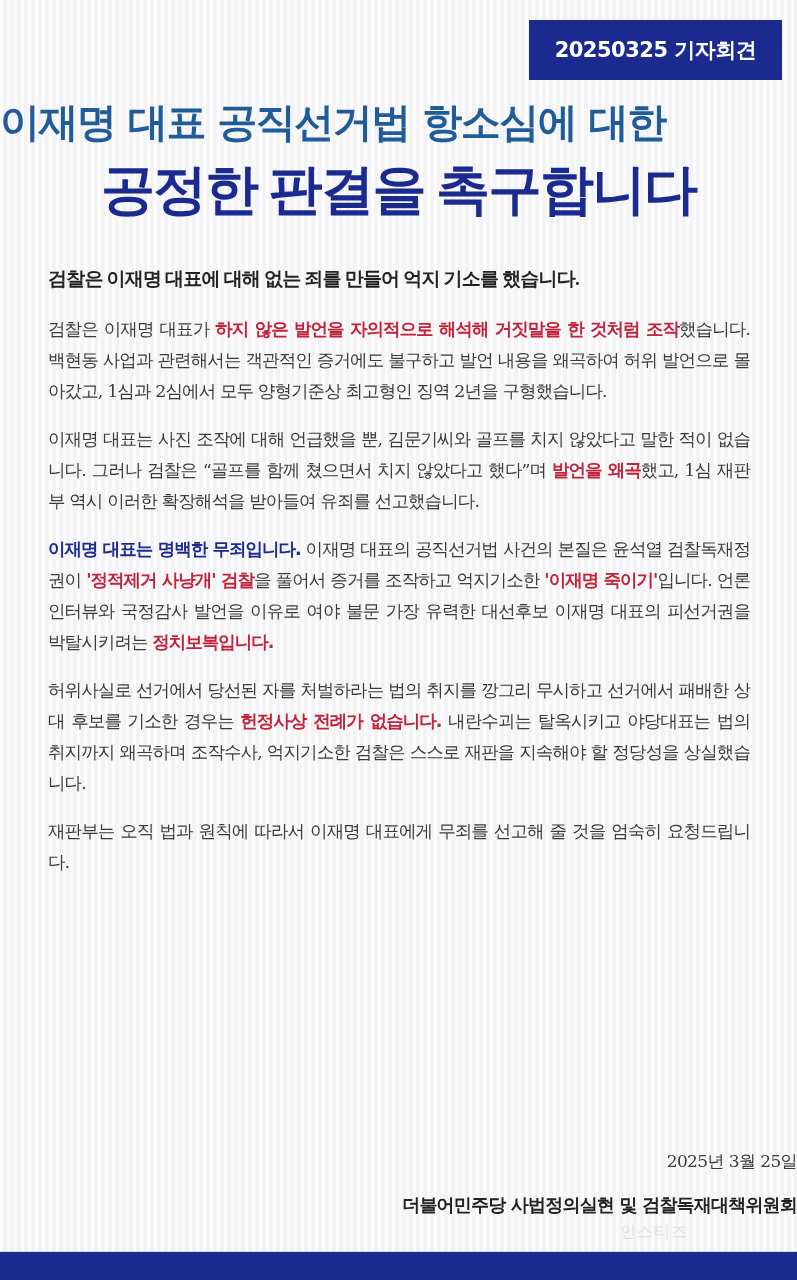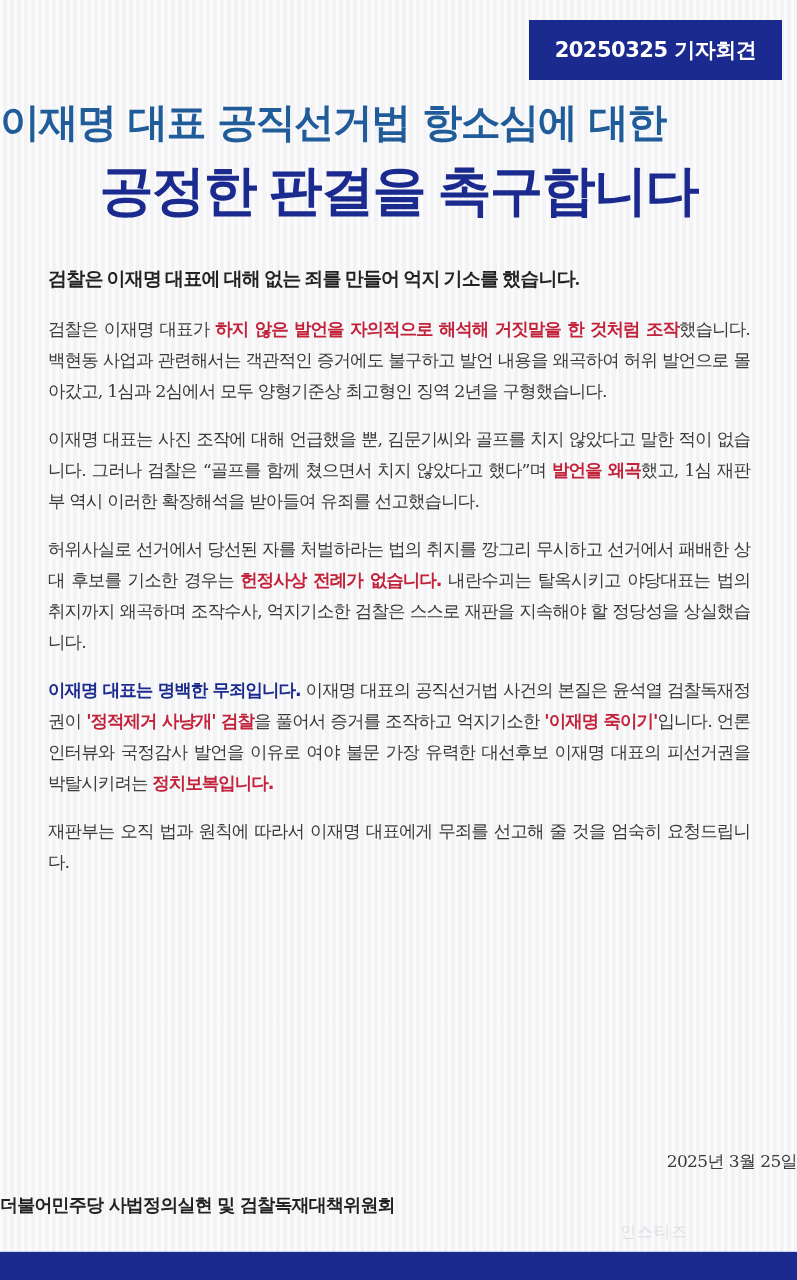--- a/index.html
+++ b/index.html
@@ -50,21 +50,21 @@
       letter-spacing: -1.5px;
       line-height: 52px;
     }
     .title-2 {
       position: absolute;
       left: 0;
       right: 0;
       top: 154px;
       text-align: center;
       color: #1b2a8e;
-      font-family: Liberation Sans, sans-serif;
+      font-family: Liberation Serif, serif;
       font-weight: bold;
       font-size: 54px;
       letter-spacing: -2px;
       line-height: 72px;
     }
     .content {
       position: absolute;
       left: 48px;
       width: 702px;
       top: 262px;
@@ -106,21 +106,21 @@
       text-align: right;
       font-size: 17px;
       color: #3a3a3a;
       letter-spacing: -0.6px;
     }
     .sign-org {
       position: absolute;
       left: 0;
       right: 0;
       top: 1193px;
-      text-align: left;
+      text-align: right;
       font-family: "DejaVu Sans", "Liberation Sans", sans-serif;
       font-weight: bold;
       font-size: 18px;
       color: #222222;
       letter-spacing: -0.8px;
     }
     .watermark {
       position: absolute;
       left: 620px;
       top: 1222px;
@@ -149,22 +149,22 @@
 </div>
 
 <div class="title-1">이재명 대표 공직선거법 항소심에 대한</div>
 <div class="title-2">공정한 판결을 촉구합니다</div>
 
 <div class="content">
   <p class="lead">검찰은 이재명 대표에 대해 없는 죄를 만들어 억지 기소를 했습니다.</p>
 
   <p class="para"><span>검찰은 이재명 대표가 </span><span class="hl-red">하지 않은 발언을 자의적으로 해석해 거짓말을 한 것처럼 조작</span><span>했습니다. 백현동 사업과 관련해서는 객관적인 증거에도 불구하고 발언 내용을 왜곡하여 허위 발언으로 몰아갔고, 1심과 2심에서 모두 양형기준상 최고형인 징역 2년을 구형했습니다.</span></p>
   <p class="para"><span>이재명 대표는 사진 조작에 대해 언급했을 뿐, 김문기씨와 골프를 치지 않았다고 말한 적이 없습니다. 그러나 검찰은 “골프를 함께 쳤으면서 치지 않았다고 했다”며 </span><span class="hl-red">발언을 왜곡</span><span>했고, 1심 재판부 역시 이러한 확장해석을 받아들여 유죄를 선고했습니다.</span></p>
+  <p class="para"><span class="hl-blue">이재명 대표는 명백한 무죄입니다.</span><span> 이재명 대표의 공직선거법 사건의 본질은 윤석열 검찰독재정권이 </span><span class="hl-red">'정적제거 사냥개' 검찰</span><span>을 풀어서 증거를 조작하고 억지기소한 </span><span class="hl-red">'이재명 죽이기'</span><span>입니다. 언론 인터뷰와 국정감사 발언을 이유로 여야 불문 가장 유력한 대선후보 이재명 대표의 피선거권을 박탈시키려는 </span><span class="hl-red">정치보복입니다.</span></p>
   <p class="para"><span>허위사실로 선거에서 당선된 자를 처벌하라는 법의 취지를 깡그리 무시하고 선거에서 패배한 상대 후보를 기소한 경우는 </span><span class="hl-red">헌정사상 전례가 없습니다.</span><span> 내란수괴는 탈옥시키고 야당대표는 법의 취지까지 왜곡하며 조작수사, 억지기소한 검찰은 스스로 재판을 지속해야 할 정당성을 상실했습니다.</span></p>
-  <p class="para"><span class="hl-blue">이재명 대표는 명백한 무죄입니다.</span><span> 이재명 대표의 공직선거법 사건의 본질은 윤석열 검찰독재정권이 </span><span class="hl-red">'정적제거 사냥개' 검찰</span><span>을 풀어서 증거를 조작하고 억지기소한 </span><span class="hl-red">'이재명 죽이기'</span><span>입니다. 언론 인터뷰와 국정감사 발언을 이유로 여야 불문 가장 유력한 대선후보 이재명 대표의 피선거권을 박탈시키려는 </span><span class="hl-red">정치보복입니다.</span></p>
   <p class="para"><span>재판부는 오직 법과 원칙에 따라서 이재명 대표에게 무죄를 선고해 줄 것을 엄숙히 요청드립니다.</span></p>
 </div>
 
 <div class="sign-date">2025년 3월 25일</div>
 <div class="sign-org">더불어민주당 사법정의실현 및 검찰독재대책위원회</div>
 
 <div class="watermark">인스티즈</div>
 
 <div class="footer-bar"></div>
 

